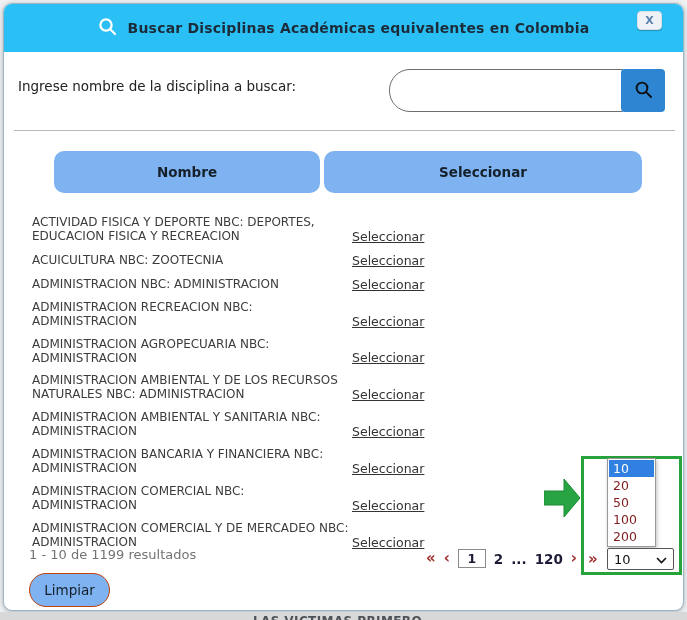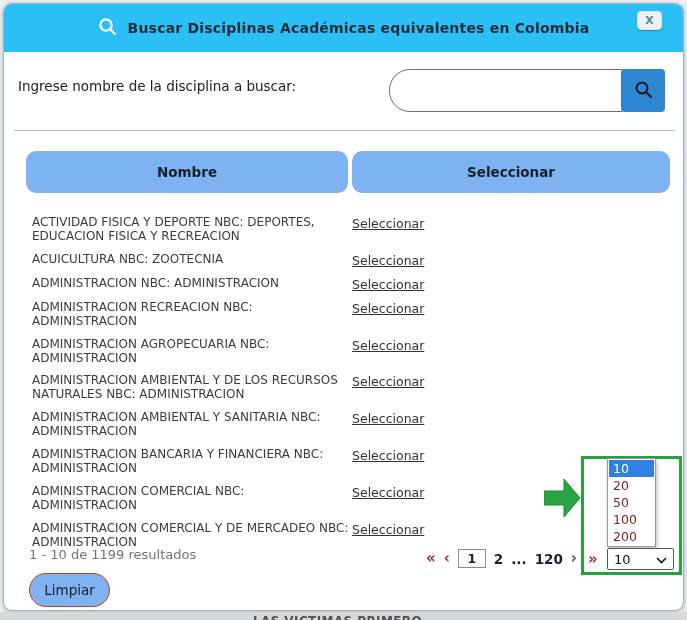--- a/index.html
+++ b/index.html
@@ -42,26 +42,26 @@
 
   .divider { position:absolute; top:126px; left:10px; width:661px; border-top:1px solid #b7b7b7; }
 
   
   .thead { position:absolute; top:147px; left:22px; display:flex; gap:4px; }
   .th {
     height:42px; background:var(--pill_blue,#7eb2f0); border-radius:10px;
     display:flex; align-items:center; justify-content:center;
     font-size:13.5px; font-weight:600; color:#15202b;
   }
-  .th-nombre { width:322px; }
+  .th-nombre { width:266px;margin-left:28px; }
   .th-sel { width:318px; }
 
   
   .rows { position:absolute; top:212px; left:28px; width:640px; display:flex; flex-direction:column; gap:9px; }
-  .row { display:flex; align-items:flex-start; }
+  .row { display:flex; align-items:flex-end; }
   .row-name { flex:0 0 317px; font-size:12px; line-height:1.16; color:#3c3c3c; }
   .row-action { margin-left:3px; font-size:12.5px; color:#333; text-decoration:underline; cursor:pointer; }
 
   
   .results { position:absolute; left:25px; top:543px; font-size:13px; color:#737373; }
   .pagination { position:absolute; top:545px; right:106px; display:flex; align-items:center; gap:8px; }
   .pg-arrow { color:var(--red_arrow,#a03030); font-size:15px; font-weight:700; cursor:pointer; line-height:1; }
   .pg-current {
     width:28px; height:19px; background:#fff; border:1px solid #8a8a8a;
     font-size:12.5px; font-weight:700; color:#1c1c38; text-align:center; line-height:18px;

